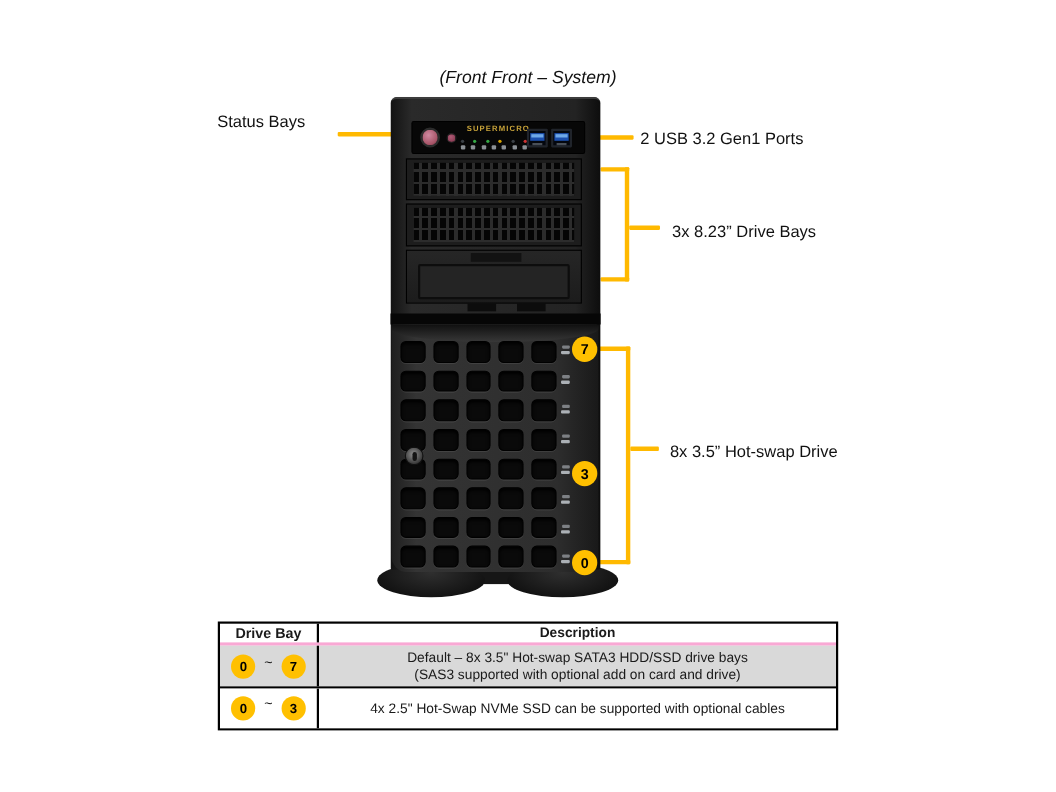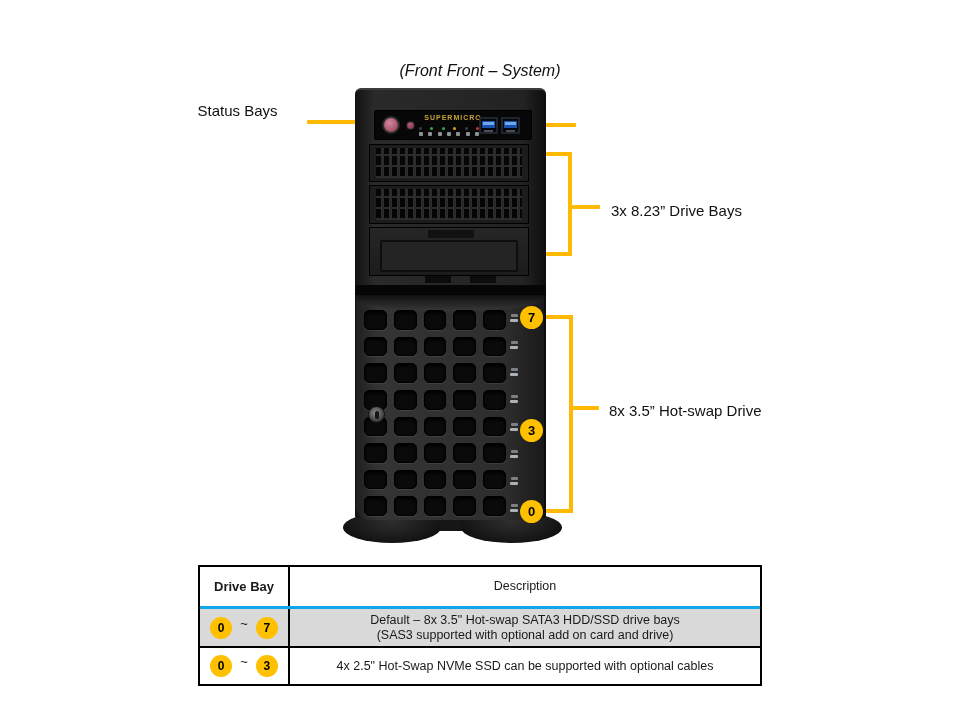--- a/index.html
+++ b/index.html
@@ -104,21 +104,21 @@
     background:radial-gradient(ellipse at 50% 28%,#2f2f2f,#131313 72%);z-index:1;}
   .foot-left{left:343px;top:512px;width:98px;height:31px;}
   .foot-right{left:461px;top:512px;width:101px;height:31px;}
   .base-mid{position:absolute;left:400px;top:511px;width:120px;height:20px;
     background:#161616;z-index:1;}
 
   
   .spec-table{position:absolute;left:198px;top:565px;width:564px;border:2px solid #000;
     background:#fff;z-index:3;}
   .t-row{display:flex;align-items:stretch;}
-  .t-head{height:42px;border-bottom:3px solid #0ea5e9;font-weight:bold;font-size:13px;}
+  .t-head{height:20px;border-bottom:3px solid #f9a8d4;font-weight:bold;font-size:13px;}
   .t-r1{height:39px;background:var(--row-shade);border-bottom:2px solid #000;}
   .t-r2{height:36px;background:#fff;}
   .c-bay{width:90px;border-right:2px solid #000;display:flex;align-items:center;
     justify-content:center;gap:8px;flex:none;}
   .c-desc{flex:1;display:flex;flex-direction:column;align-items:center;
     justify-content:center;font-size:12.5px;line-height:15px;text-align:center;}
   .t-circle{width:22px;height:22px;border-radius:50%;background:var(--accent);
     color:#000;font-size:12px;font-weight:bold;display:flex;align-items:center;
     justify-content:center;}
   .tilde{font-size:13px;margin-bottom:9px;color:#111;}
@@ -271,40 +271,41 @@
 
   <div class="numcircle" style="left:520px;top:306px">7</div>
   <div class="numcircle" style="left:520px;top:419px">3</div>
   <div class="numcircle" style="left:520px;top:500px">0</div>
 
   <div class="lbl lbl-power">
     <div>Status Bays</div>
   </div>
   <div class="yline" style="left:307px;top:120px;width:75px"></div>
 
+  <div class="lbl lbl-usb">2 USB 3.2 Gen1 Ports</div>
   <div class="yline" style="left:531px;top:123px;width:45px"></div>
 
   <div class="yline" style="left:546px;top:152px;width:26px"></div>
   <div class="yvert" style="left:568px;top:152px;height:104px"></div>
   <div class="yline" style="left:546px;top:252px;width:26px"></div>
   <div class="yline" style="left:572px;top:205px;width:28px"></div>
   <div class="lbl lbl-525">3x 8.23” Drive Bays</div>
 
   <div class="yline" style="left:543px;top:315px;width:30px"></div>
   <div class="yvert" style="left:569px;top:315px;height:198px"></div>
   <div class="yline" style="left:543px;top:509px;width:30px"></div>
   <div class="yline" style="left:573px;top:406px;width:26px"></div>
   <div class="lbl lbl-35">
     <div>8x 3.5” Hot-swap Drive</div>
   </div>
 
   <div class="spec-table">
     <div class="t-row t-head">
       <div class="c-bay">Drive Bay</div>
-      <div class="c-desc" style="font-weight:normal">Description</div>
+      <div class="c-desc" style="font-weight:bold">Description</div>
     </div>
     <div class="t-row t-r1">
       <div class="c-bay">
         <span class="t-circle">0</span>
         <span class="tilde">~</span>
         <span class="t-circle">7</span>
       </div>
       <div class="c-desc">
         <div>Default – 8x 3.5" Hot-swap SATA3 HDD/SSD drive bays</div>
         <div>(SAS3 supported with optional add on card and drive)</div>

